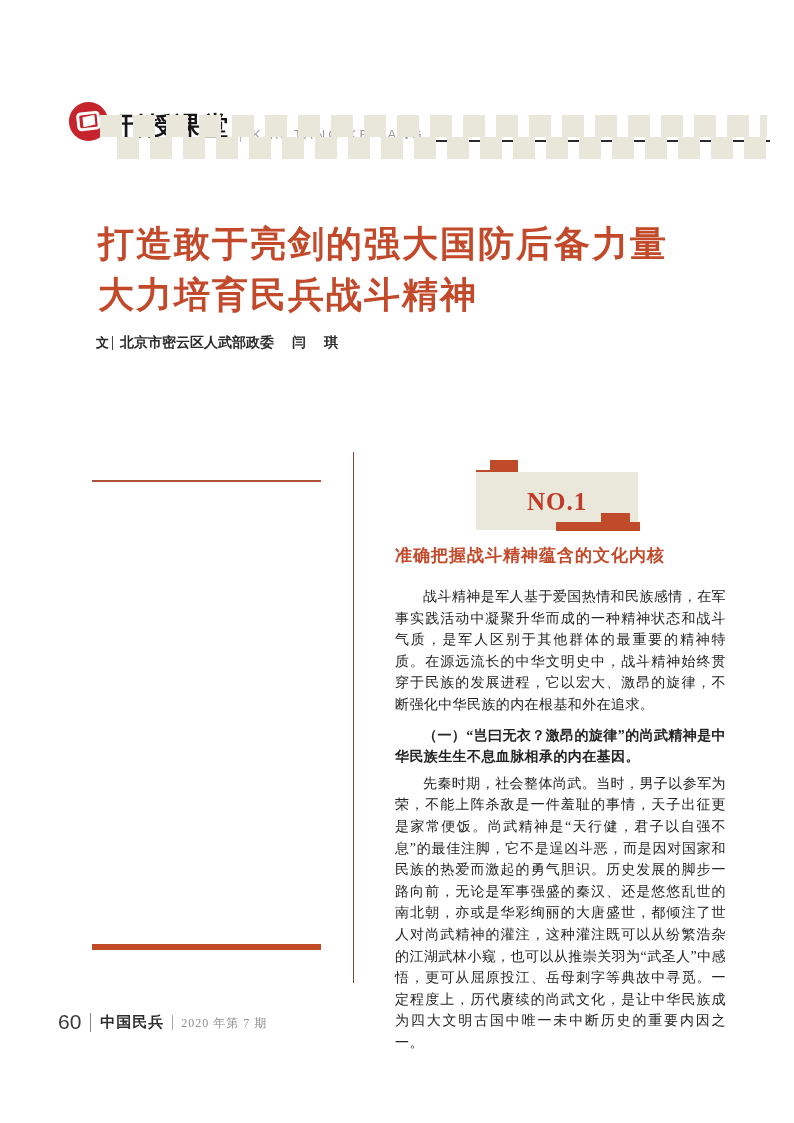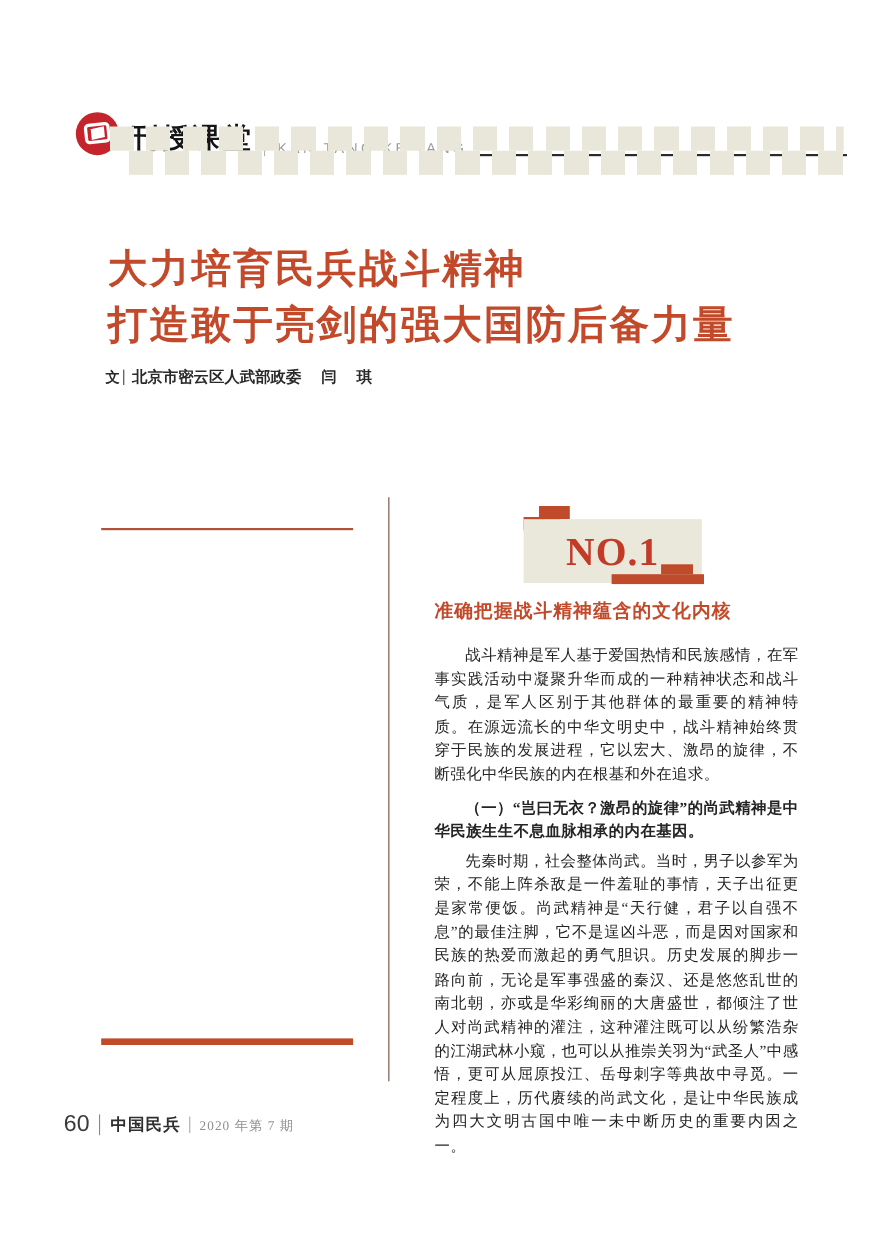--- a/index.html
+++ b/index.html
@@ -59,21 +59,21 @@
 
   .col-divider { position:absolute; left:353px; top:452px; width:1px; height:531px; background:#6f4a3e; }
 
   
   .badge { position:absolute; left:476px; top:455px; width:164px; height:76px; }
   .badge-box {
     position:absolute; left:0; top:17px; width:162px; height:58px; background:#e9e8db;
     display:flex; align-items:center; justify-content:center;
   }
   .badge-label {
-    font-family:"Liberation Serif", serif; font-weight:700; font-size:36px;
+    font-family:"Liberation Serif", serif; font-weight:700; font-size:25px;
     color:#c23a28; letter-spacing:1px; padding-top:2px;
   }
   .step { position:absolute; background:#bf4b2b; }
   .step.tl1 { left:14px; top:5px;  width:28px; height:12px; }
   .step.tl2 { left:0;    top:15px; width:33px; height:12px; }
   .step.br1 { left:125px; top:58px; width:29px; height:9px; }
   .step.br2 { left:80px;  top:67px; width:84px; height:9px; }
 
   .section-heading {
     position:absolute; left:395px; top:544px; width:331px; text-align:left;
@@ -114,22 +114,22 @@
     <span class="brand">刊授课堂</span>
     <span class="brand-sep"></span>
     <span class="pinyin">KAN TANG KE TANG</span>
     <span class="header-rule"></span>
   </div>
 
   <div class="checker row1"></div>
   <div class="checker row2"></div>
 
   <h1 class="title">
+    <div>打造敢于亮剑的强大国防后备力量</div>
     <div>大力培育民兵战斗精神</div>
-    <div>打造敢于亮剑的强大国防后备力量</div>
   </h1>
 
   <div class="byline">
     <span class="prefix">文</span>
     <span class="vbar"></span>
     <span class="affil">北京市密云区人武部政委</span>
     <span class="author">闫　琪</span>
   </div>
 
   <div class="intro-topline"></div>

